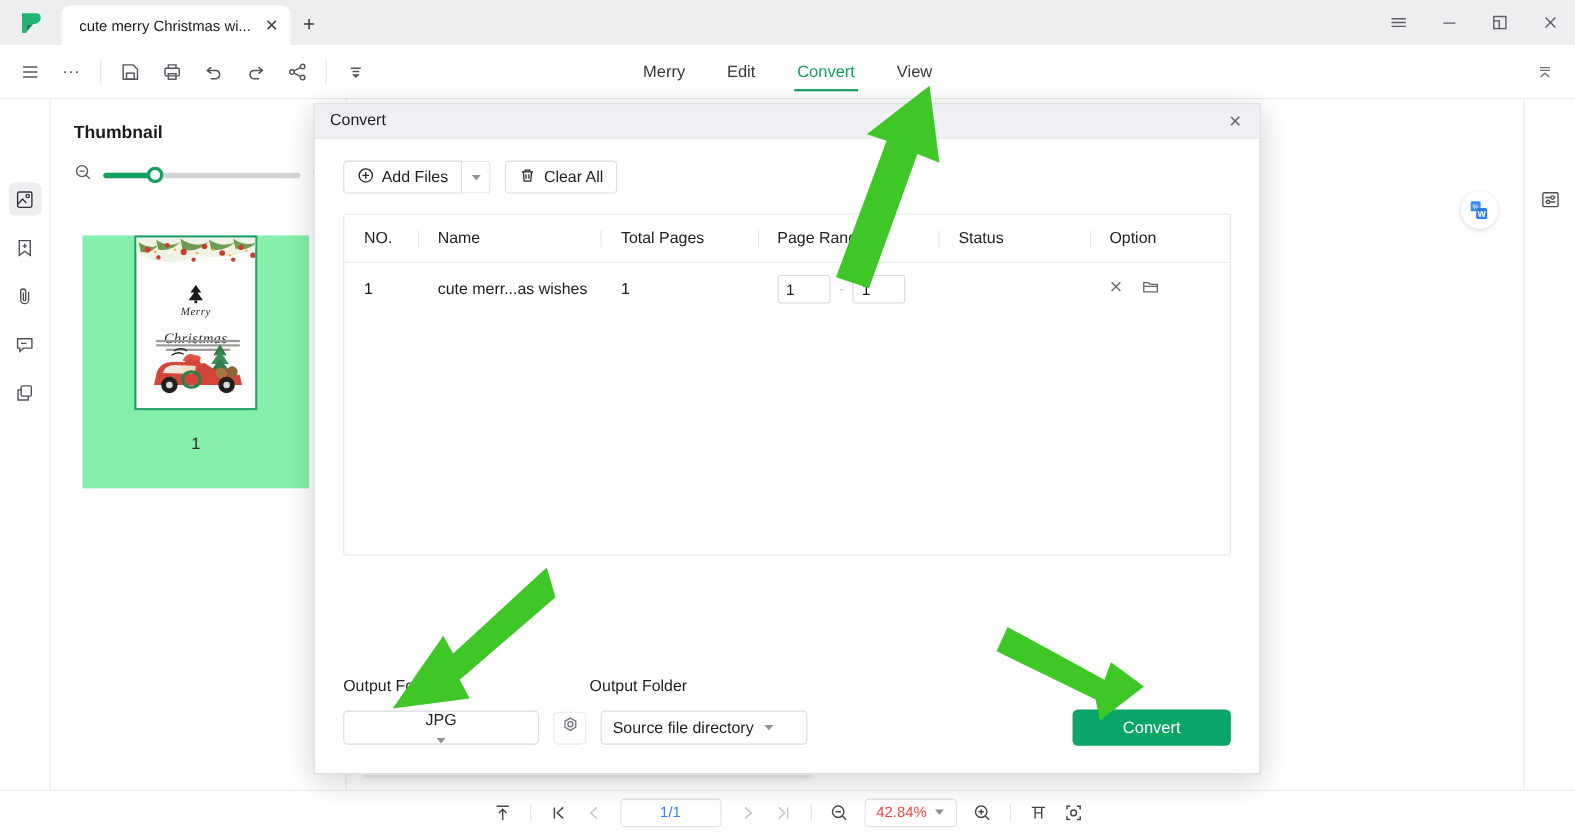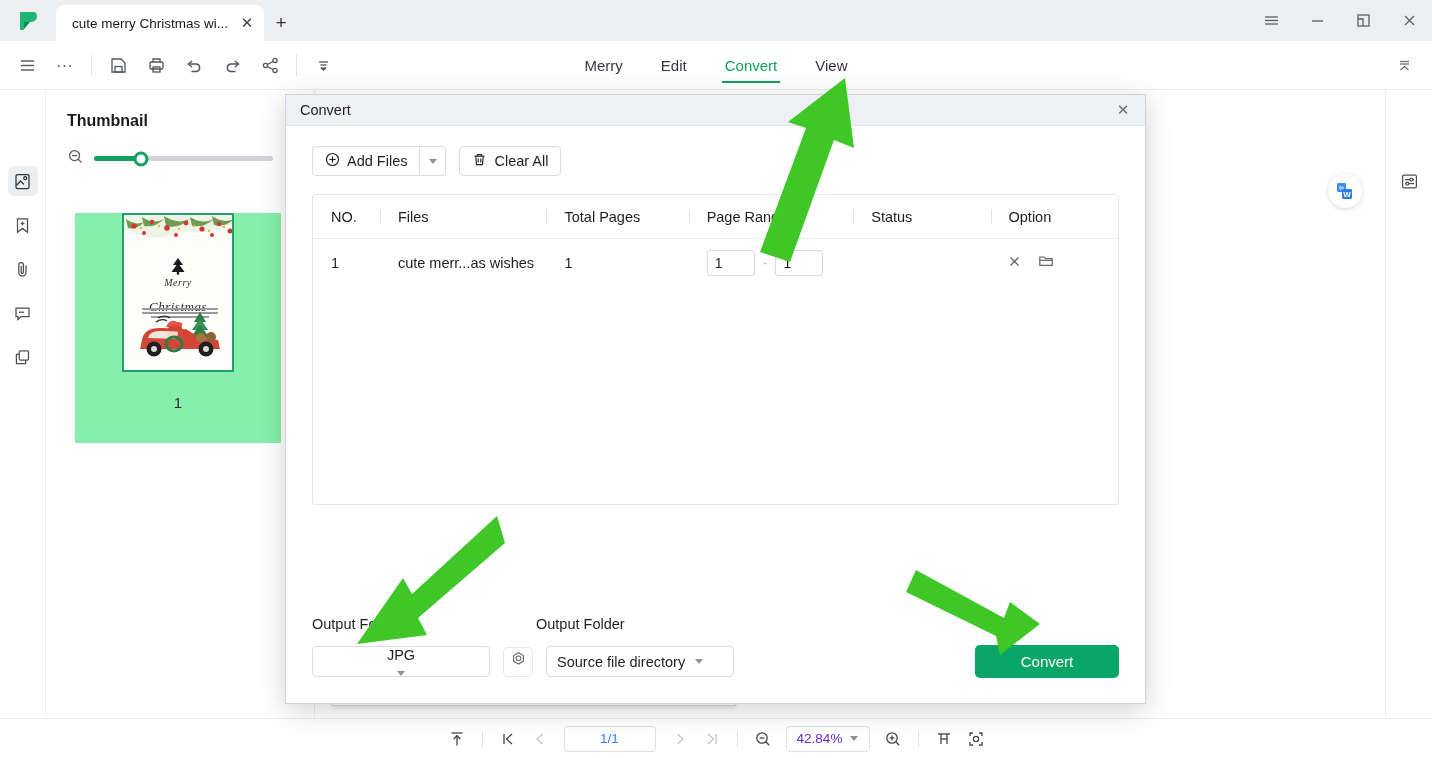--- a/index.html
+++ b/index.html
@@ -176,21 +176,21 @@
   .sb-icon.dim { color: #c2c6ca; }
   .sb-sep { width:1px; height:16px; background:#e0e2e5; margin:0 7px; }
   .sb-page {
     width: 92px; height: 26px; border: 1px solid #dfe1e4; border-radius: 4px;
     display:flex; align-items:center; justify-content:center;
     font-size: 13.5px; color:#3b82f6; margin: 0 6px;
   }
   .sb-zoom {
     min-width: 84px; height: 26px; border: 1px solid #dfe1e4; border-radius: 4px;
     display:flex; align-items:center; justify-content:center; gap:8px;
-    font-size: 13.5px; color:#6d28d9; padding: 0 9px; margin: 0 5px;
+    font-size: 13.5px; color:#ef4444; padding: 0 9px; margin: 0 5px;
   }
   .caret { width:0;height:0;border-left:4px solid transparent;border-right:4px solid transparent;border-top:5px solid #8d9298; }
 
   
   .overlay-dialog {
     position: absolute; left: 285px; top: 94px; width: 861px; height: 610px;
     background: #ffffff; border: 1px solid #cfd2d6;
     box-shadow: 0 6px 26px rgba(0,0,0,.18);
   }
   .dlg-title {
@@ -663,21 +663,21 @@
                 <line x1="8.8" y1="6.4" x2="8.8" y2="10.6"></line>
             </svg>
           </span>
           <span>Clear All</span>
         </div>
       </div>
 
       <div class="table-wrap">
         <div class="thead">
           <div class="th c-no">NO.</div>
-          <div class="th c-name">Files</div>
+          <div class="th c-name">Name</div>
           <div class="th c-pages">Total Pages</div>
           <div class="th c-range">Page Range</div>
           <div class="th c-status">Status</div>
           <div class="th c-option">Option</div>
         </div>
         <div class="trow">
           <div class="th c-no">1</div>
           <div class="th c-name">cute merr...as wishes</div>
           <div class="th c-pages">1</div>
           <div class="c-range range-cell">

